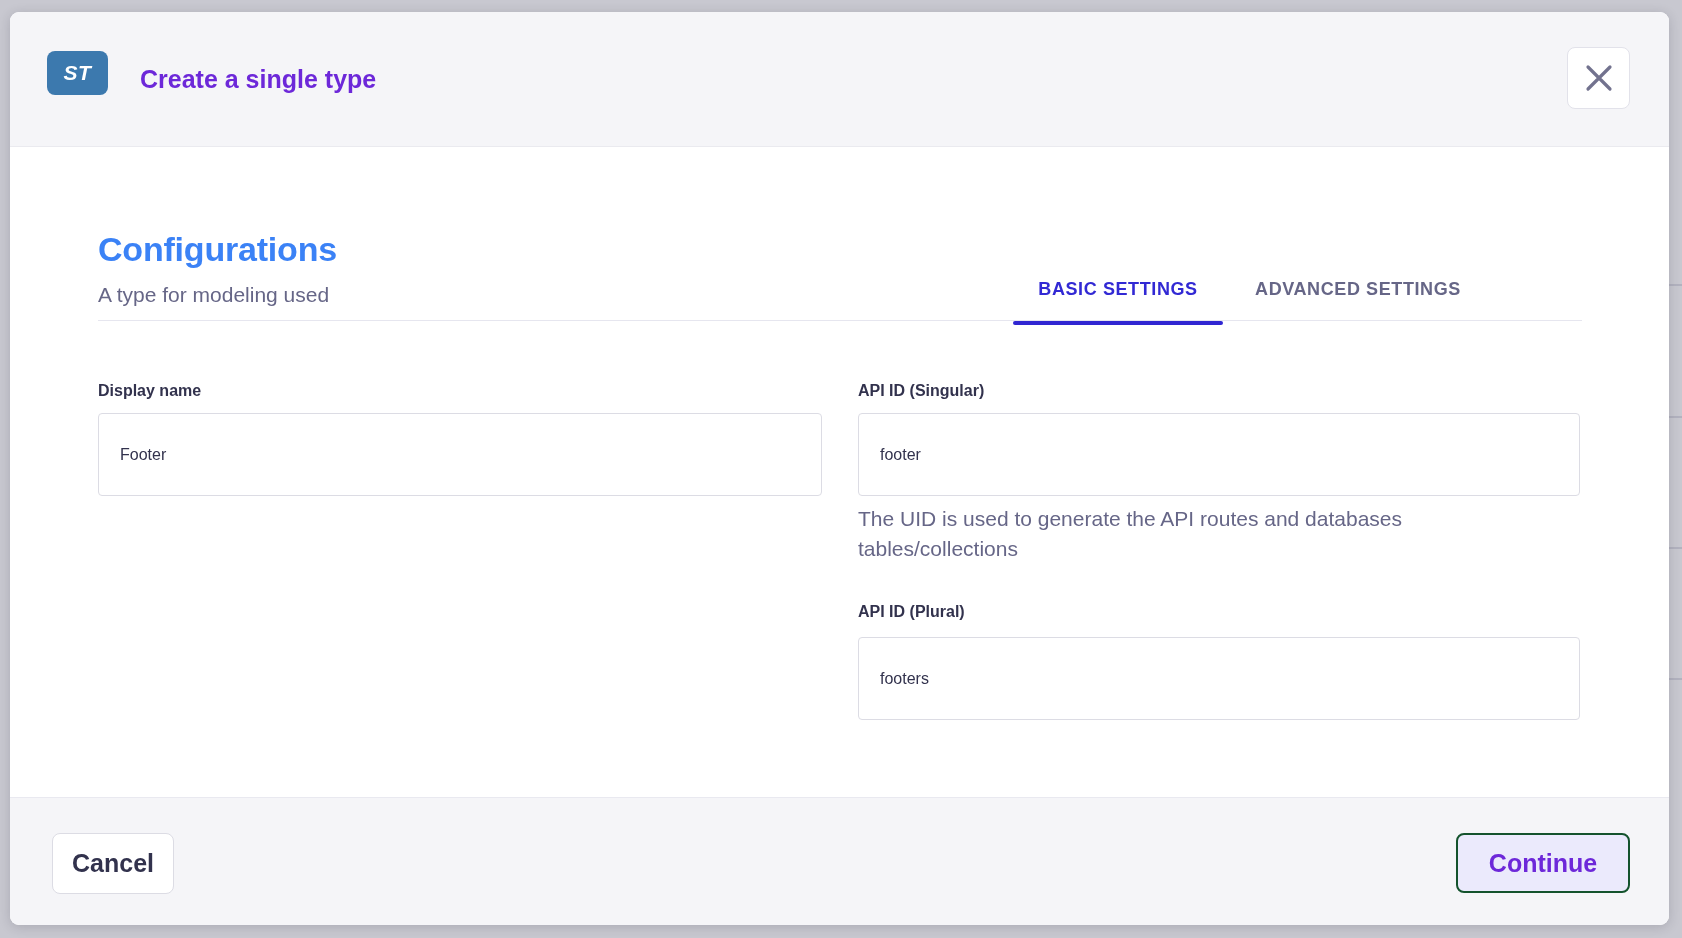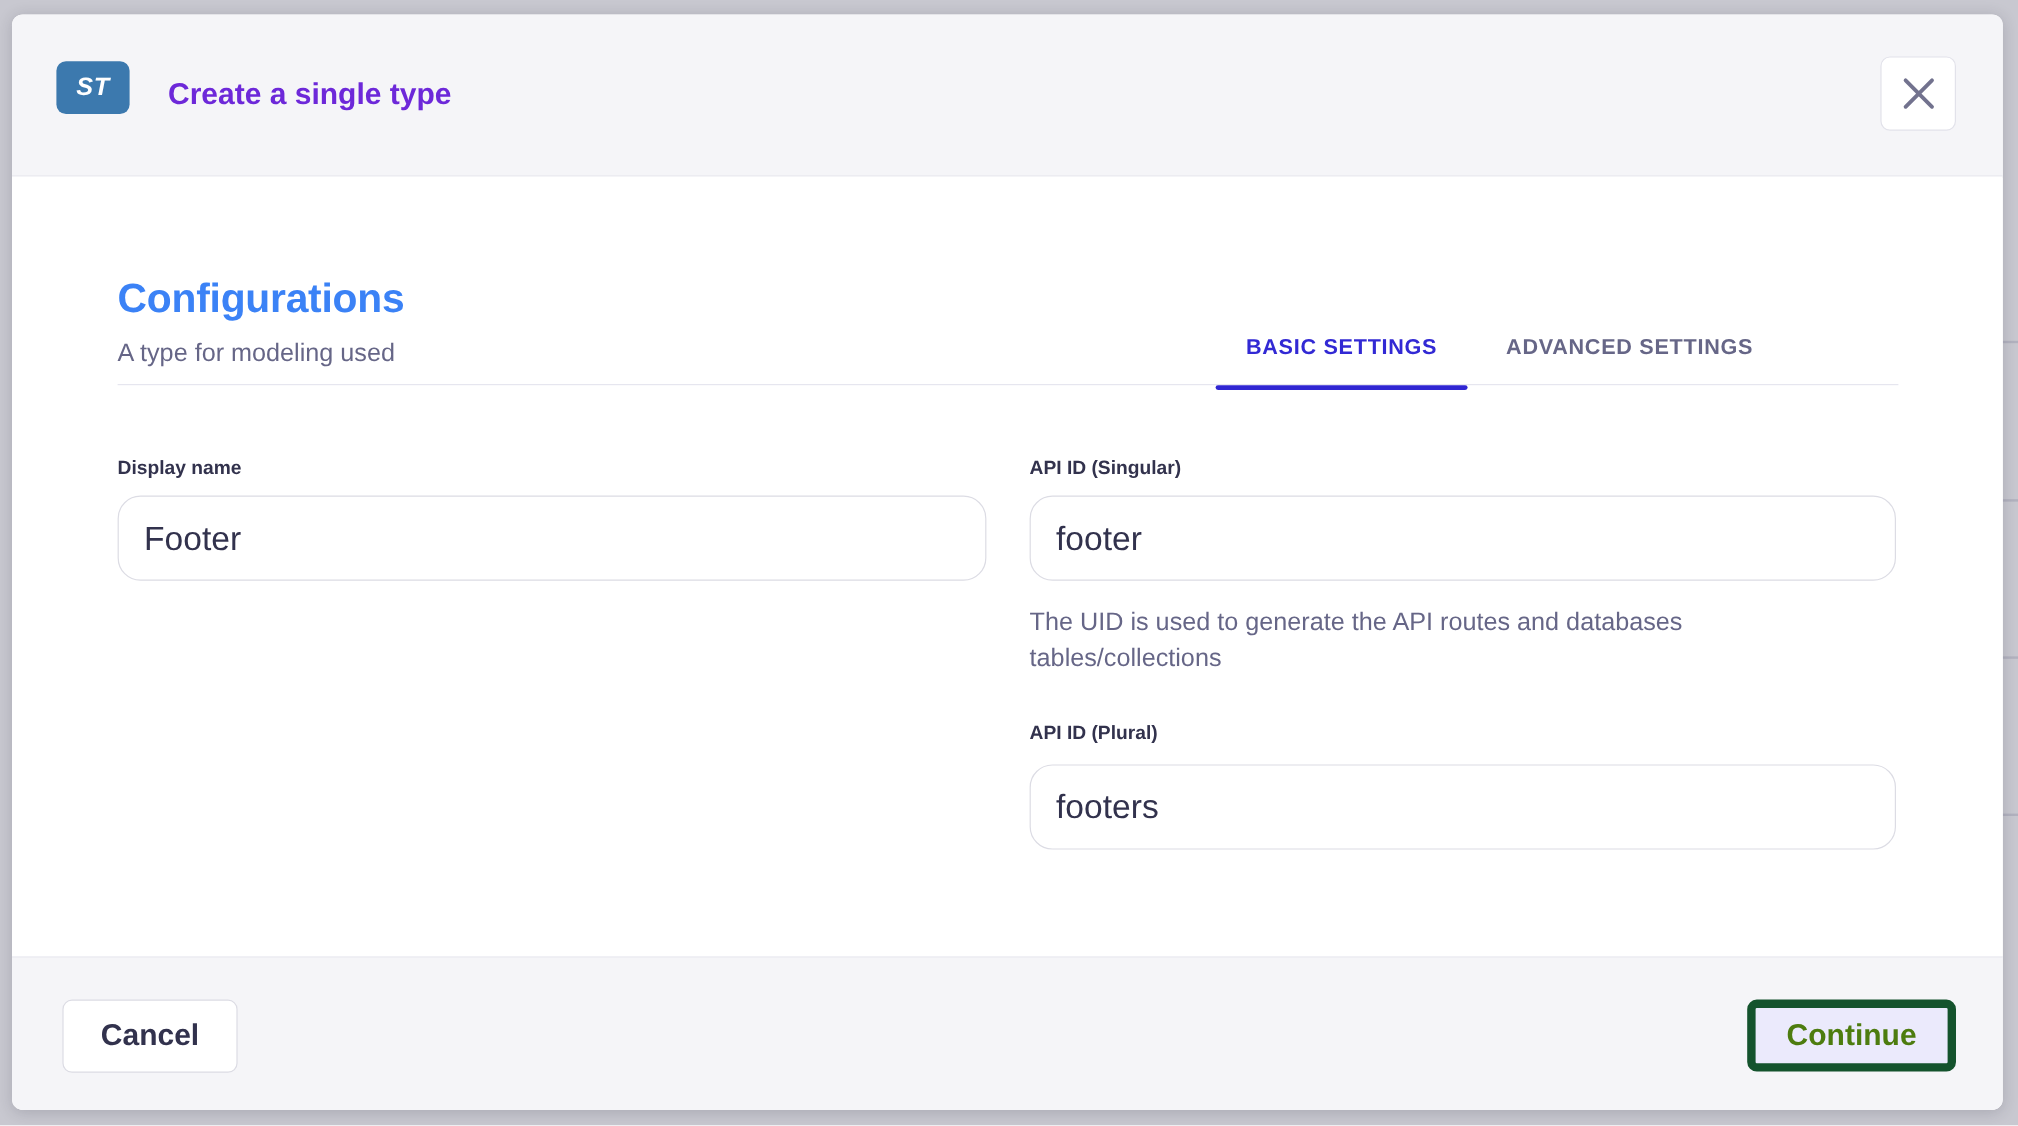--- a/index.html
+++ b/index.html
@@ -116,27 +116,27 @@
     border-radius: 2px;
   }
 
   .field-label {
     position: absolute;
     font-size: 16px; font-weight: 700;
     color: #32324d;
   }
   .text-input {
     position: absolute;
-    height: 71px;
+    height: 83px;
     background: #ffffff;
     border: 1px solid #dcdce4;
-    border-radius: 19px;
+    border-radius: 4px;
     padding: 0 21px;
     font-family: "Liberation Sans", sans-serif;
-    font-size: 28px;
+    font-size: 16px;
     color: #32324d;
     outline: none;
   }
   .hint {
     position: absolute;
     left: 848px; top: 492px;
     width: 660px;
     font-size: 21px; line-height: 30px;
     color: #666687;
   }
@@ -152,31 +152,31 @@
   .btn {
     position: absolute;
     display: flex; align-items: center; justify-content: center;
     border-radius: 8px;
     font-family: "Liberation Sans", sans-serif;
     font-size: 25px; font-weight: 700;
     cursor: pointer;
   }
   .btn-cancel {
     left: 42px; top: 35px;
-    width: 146px; height: 61px;
+    width: 122px; height: 61px;
     background: #ffffff;
     border: 1px solid #dcdce4;
     color: #32324d;
   }
   .btn-continue {
     left: 1446px; top: 35px;
     width: 174px; height: 60px;
     background: #ebeafc;
-    border: 7px solid #14532d;
-    color: #4d7c0f;
+    border: 2px solid #14532d;
+    color: #6d28d9;
   }
 </style>
 </head>
 <body>
 
 <div class="stage">
 
   <div class="backdrop-line" style="top:284px"></div>
   <div class="backdrop-line" style="top:416px"></div>
   <div class="backdrop-line" style="top:547px"></div>

